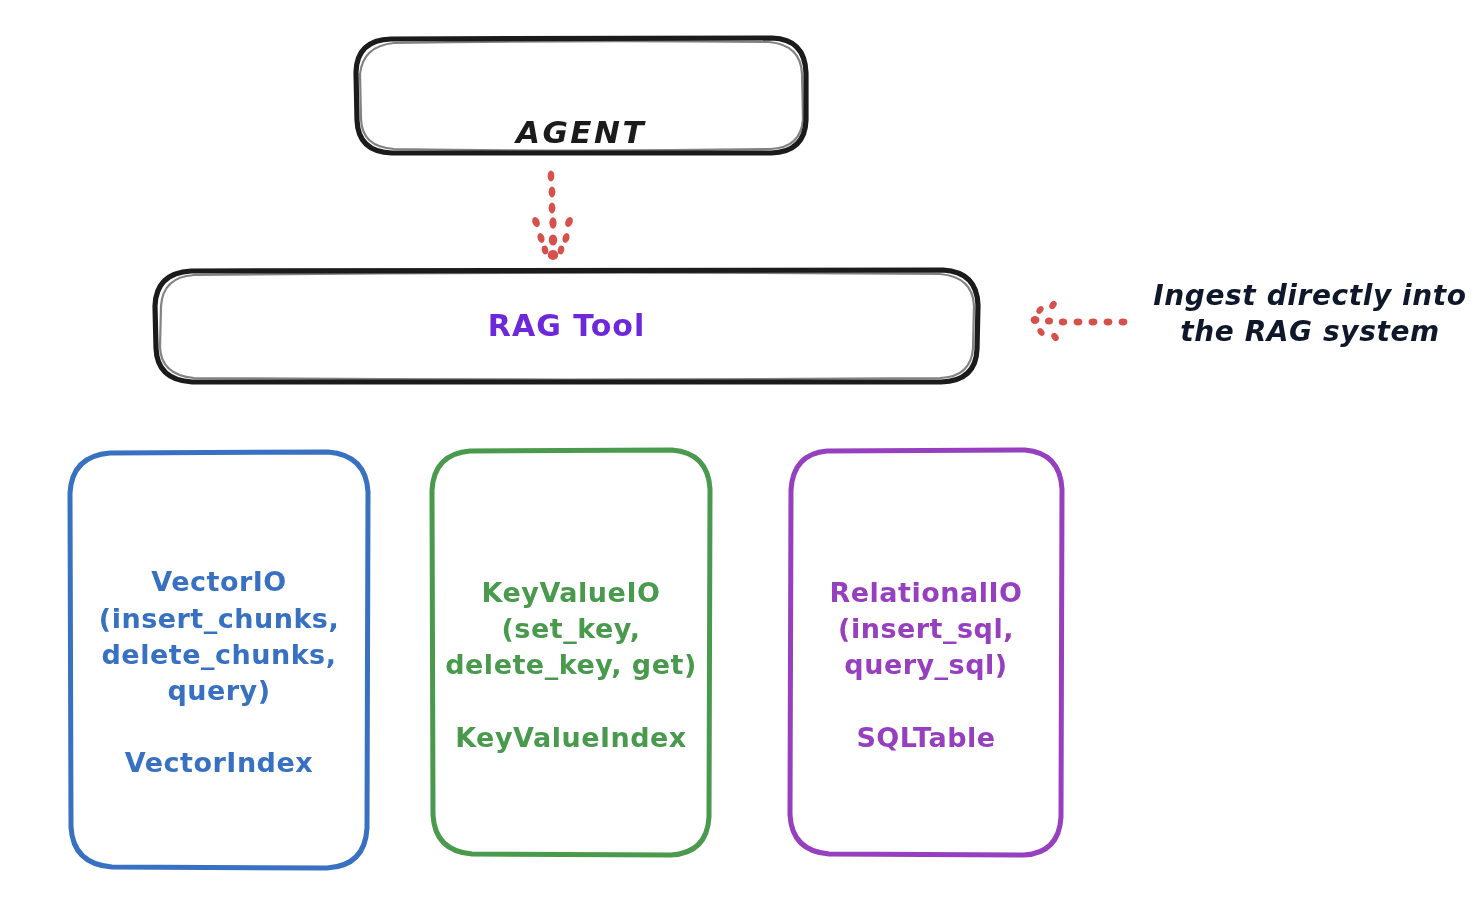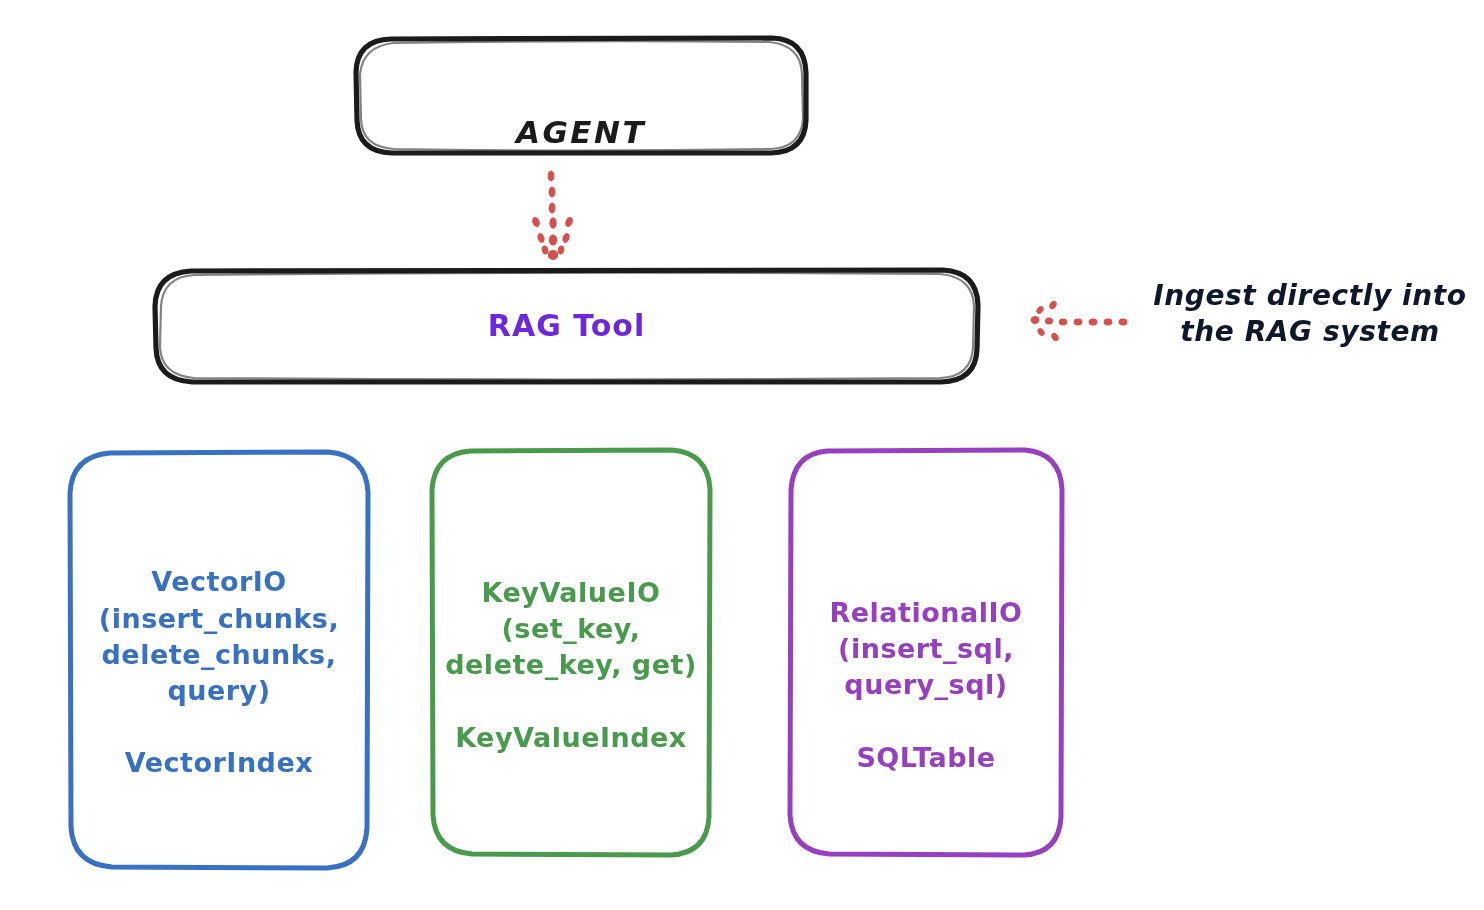--- a/index.html
+++ b/index.html
@@ -76,21 +76,21 @@
     height: 416px;
   }
   #keyvalueio-node {
     left: 432px;
     top: 450px;
     width: 278px;
     height: 405px;
   }
   #relationalio-node {
     left: 790px;
-    top: 470px;
+    top: 450px;
     width: 272px;
     height: 405px;
   }
   .store-label {
     font-size: 27px;
     font-weight: 600;
     padding: 0 6px;
     margin-top: 26px;
   }
   #vectorio-node .store-label { color: #3871c1; }

